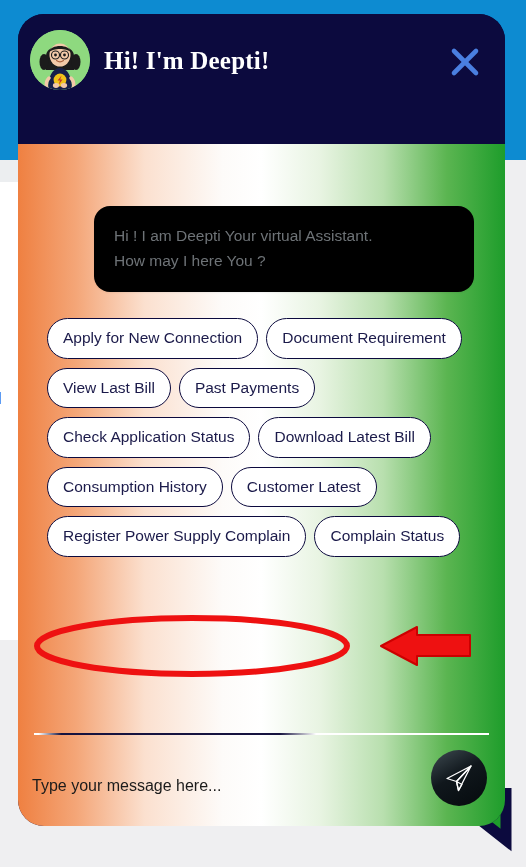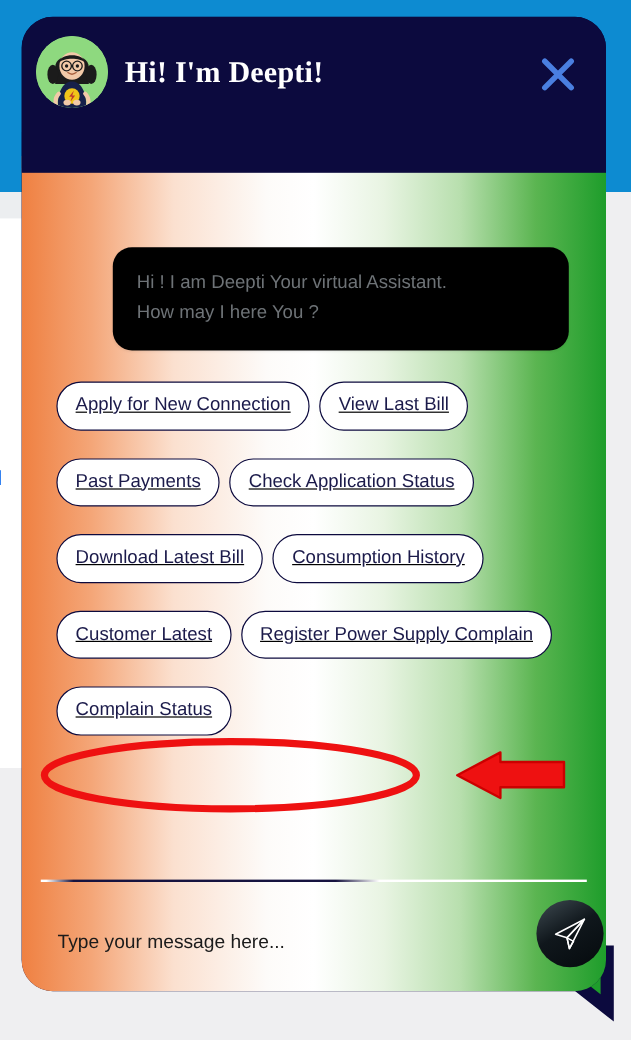--- a/index.html
+++ b/index.html
@@ -145,23 +145,22 @@
     line-height: 25px;
     color: #6e7377;
     white-space: nowrap;
   }
 
   
   .chips {
     margin: 26px 0 0 11px;
     display: flex;
     flex-wrap: wrap;
-    gap: 23px 8px;
+    gap: 9px 8px;
     width: 420px;
-    text-decoration: underline;
   }
   .chip {
     background: #ffffff;
     border: 1.3px solid #0c0a3e;
     border-radius: 999px;
     color: #1b1a4a;
     font-size: 15.5px;
     line-height: 1;
     padding: 11px 15px 12px 15px;
     white-space: nowrap;
@@ -175,21 +174,21 @@
     left: 16px; top: 719px;
     width: 455px; height: 1.5px;
     z-index: 7;
     background: linear-gradient(to right,
         #ffffff 0%, #ffffff 1%,
         #16133f 6%, #16133f 54%,
         #ffffff 62%, #ffffff 100%);
   }
   .input-row {
     position: absolute;
-    left: 16px; top: 732px;
+    left: 0; top: 732px;
     width: 487px; height: 80px;
     z-index: 7;
     display: flex;
   }
   .msg-input {
     margin-left: 14px;
     width: 370px;
     border: 0;
     outline: none;
     background: transparent;
@@ -296,20 +295,21 @@
 
   <div class="chat-area">
 
     <div class="bot-bubble">
       <div class="bot-bubble-line">Hi ! I am Deepti Your virtual Assistant.</div>
       <div class="bot-bubble-line">How may I here You ?</div>
     </div>
 
     <div class="chips">
       <button class="chip">Apply for New Connection</button>
+      <button class="chip">Document Requirement</button>
       <button class="chip">View Last Bill</button>
       <button class="chip">Past Payments</button>
       <button class="chip">Check Application Status</button>
       <button class="chip">Download Latest Bill</button>
       <button class="chip">Consumption History</button>
       <button class="chip">Customer Latest</button>
       <button class="chip">Register Power Supply Complain</button>
       <button class="chip">Complain Status</button>
     </div>
   </div>

